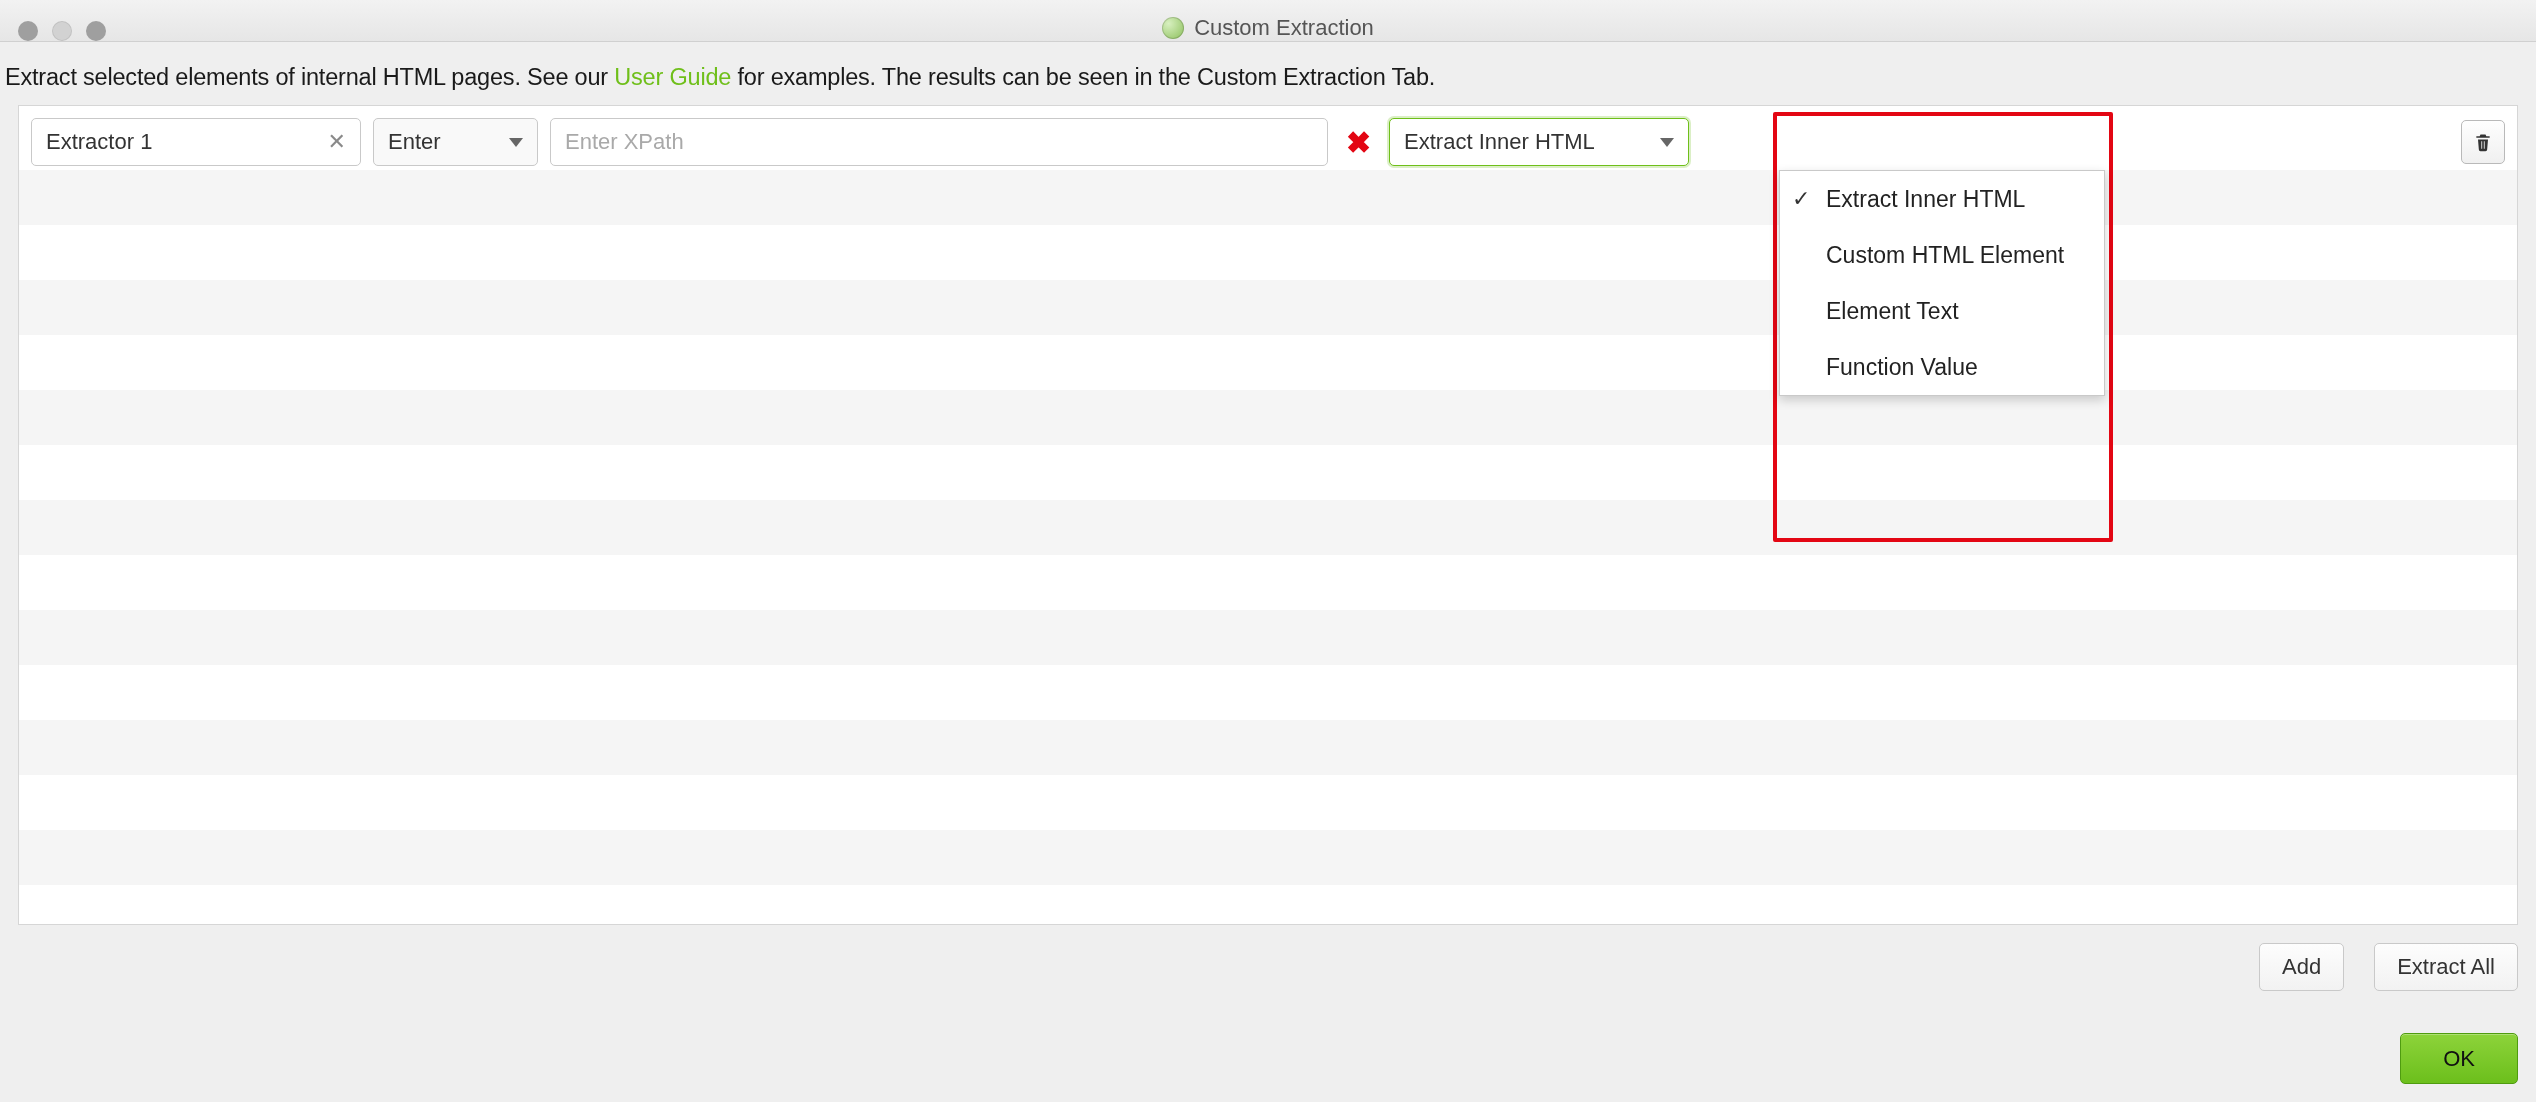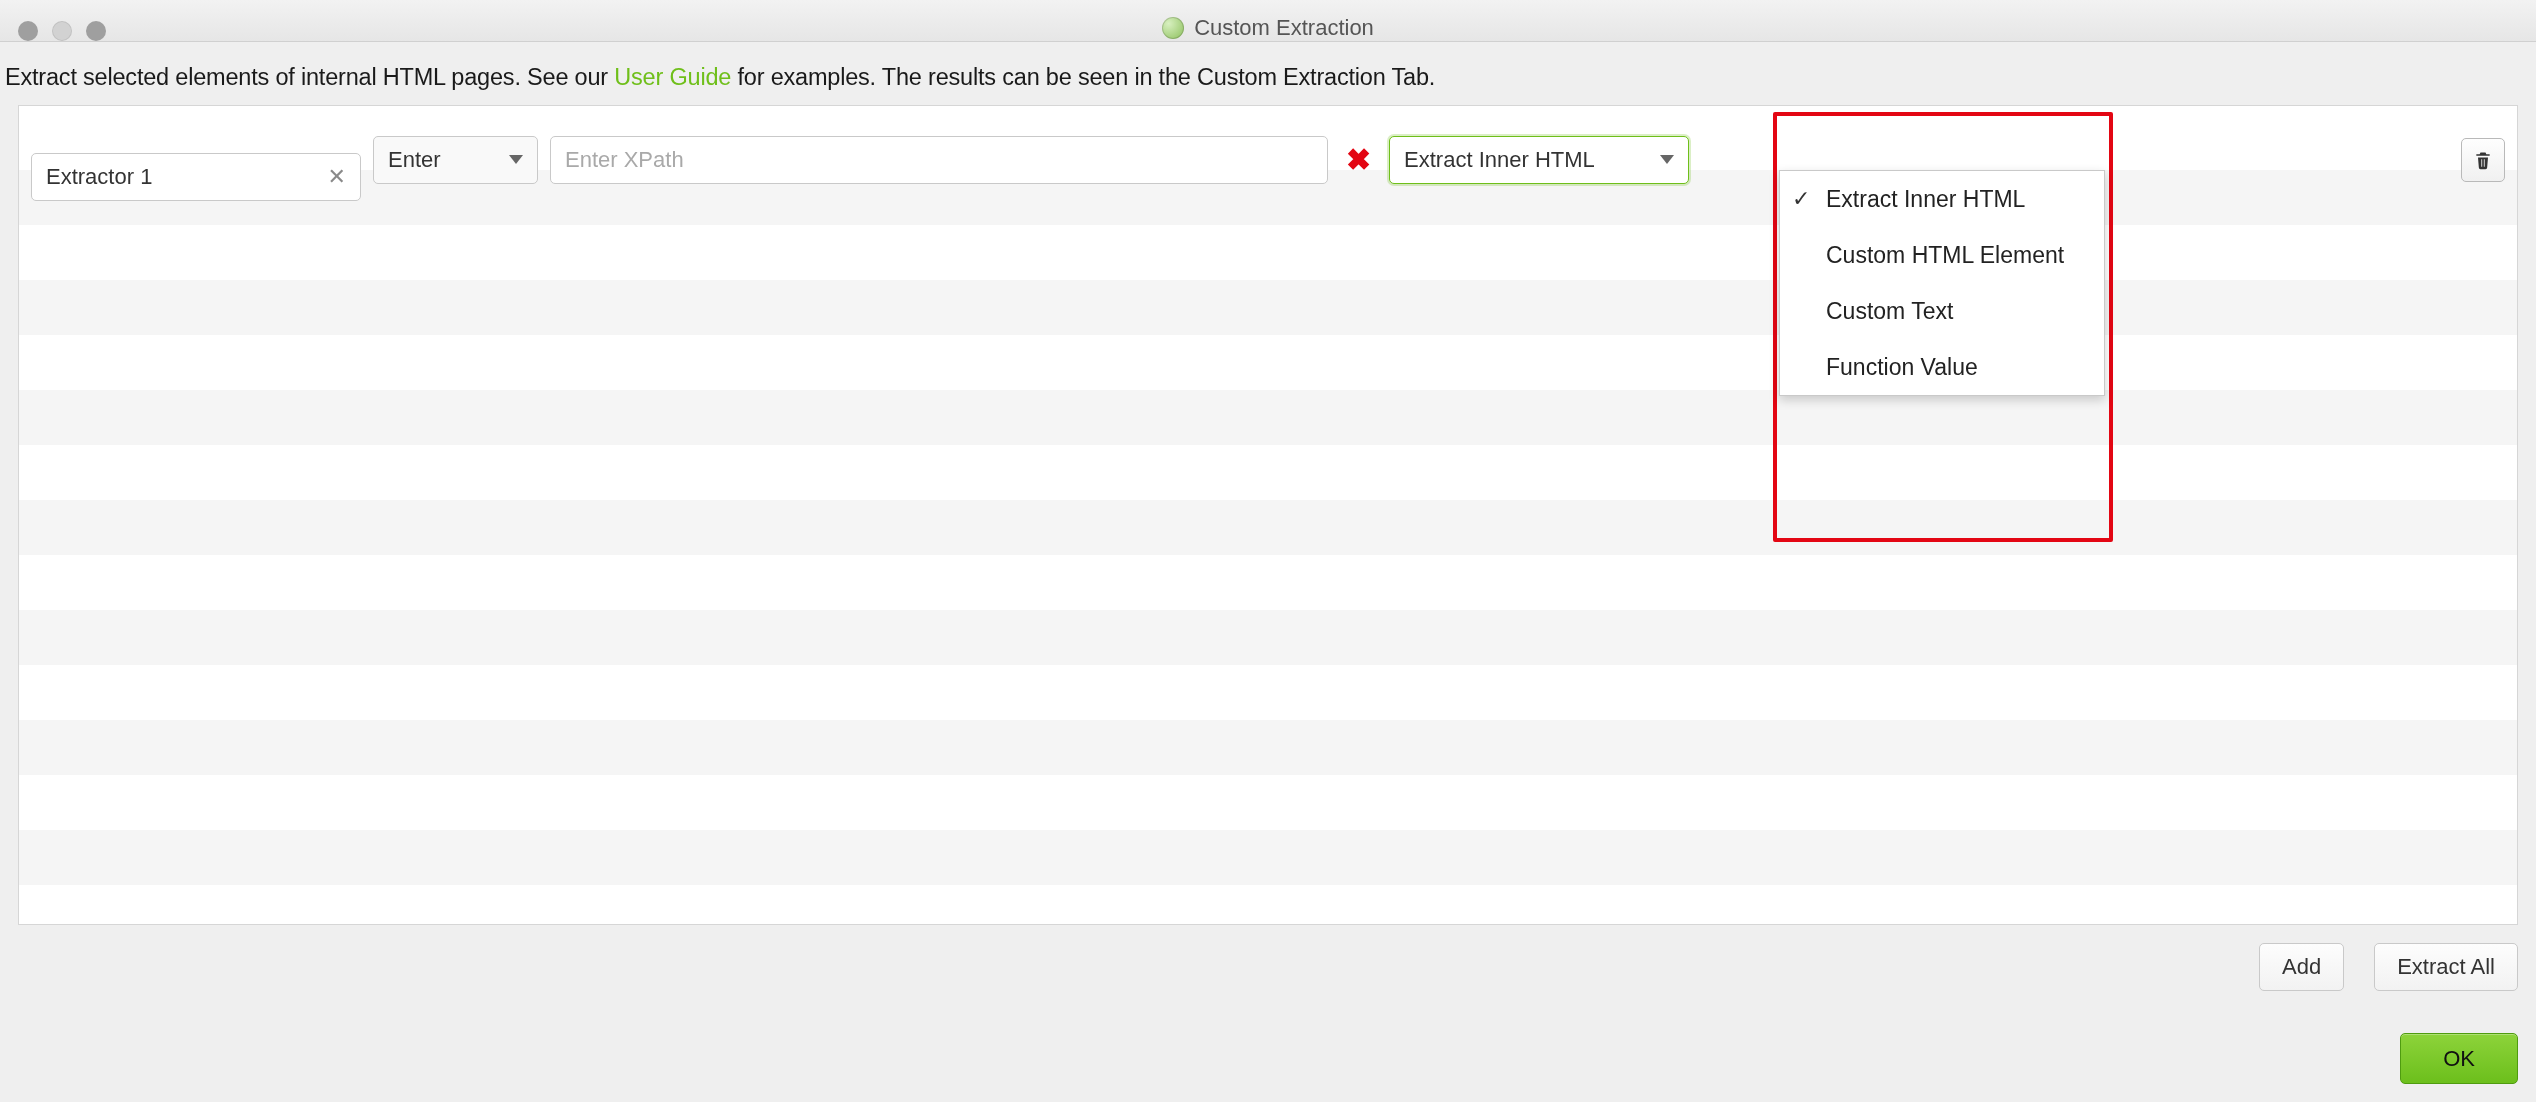--- a/index.html
+++ b/index.html
@@ -31,21 +31,21 @@
   .stripe.odd { background: #f5f5f5; }
   .stripe.first { height: 64px; }
   .row {
     position: absolute; top: 12px; left: 12px; right: 12px; display: flex; align-items: center; gap: 12px;
     z-index: 5;
   }
   .field, .select, .btn {
     height: 48px; border: 1px solid #c9c9c9; border-radius: 5px; background: #f9f9f9;
     font-size: 22px; color: #333; display: flex; align-items: center;
   }
-  .field.name { width: 330px; padding: 0 14px; justify-content: space-between; background: #fff; margin-top: 35px; }
+  .field.name { width: 330px; padding: 0 14px; justify-content: space-between; background: #fff; }
   .field.name .clear { color: #8a8a8a; font-size: 22px; cursor: pointer; }
   .select { padding: 0 14px; justify-content: space-between; cursor: pointer; }
   .select.method { width: 165px; }
   .select.extract { width: 300px; background: #fff; border: 1px solid #6fbf1a; box-shadow: 0 0 0 2px rgba(111,191,26,0.25); }
   .select .caret {
     width: 0; height: 0; border-left: 7px solid transparent; border-right: 7px solid transparent;
     border-top: 9px solid #666;
   }
   .xpath-input {
     flex: 1; height: 48px; border: 1px solid #c9c9c9; border-radius: 5px; background: #fff;
@@ -159,21 +159,21 @@
 
     <div class="dropdown-menu">
       <div class="dropdown-item">
         <span class="check">✓</span>
         <span>Extract Inner HTML</span>
       </div>
       <div class="dropdown-item">
         <span>Custom HTML Element</span>
       </div>
       <div class="dropdown-item">
-        <span>Custom Text</span>
+        <span>Element Text</span>
       </div>
       <div class="dropdown-item">
         <span>Function Value</span>
       </div>
     </div>
   </div>
 
   <div class="footer-actions">
     <div class="btn">Add</div>
     <div class="btn">Extract All</div>

